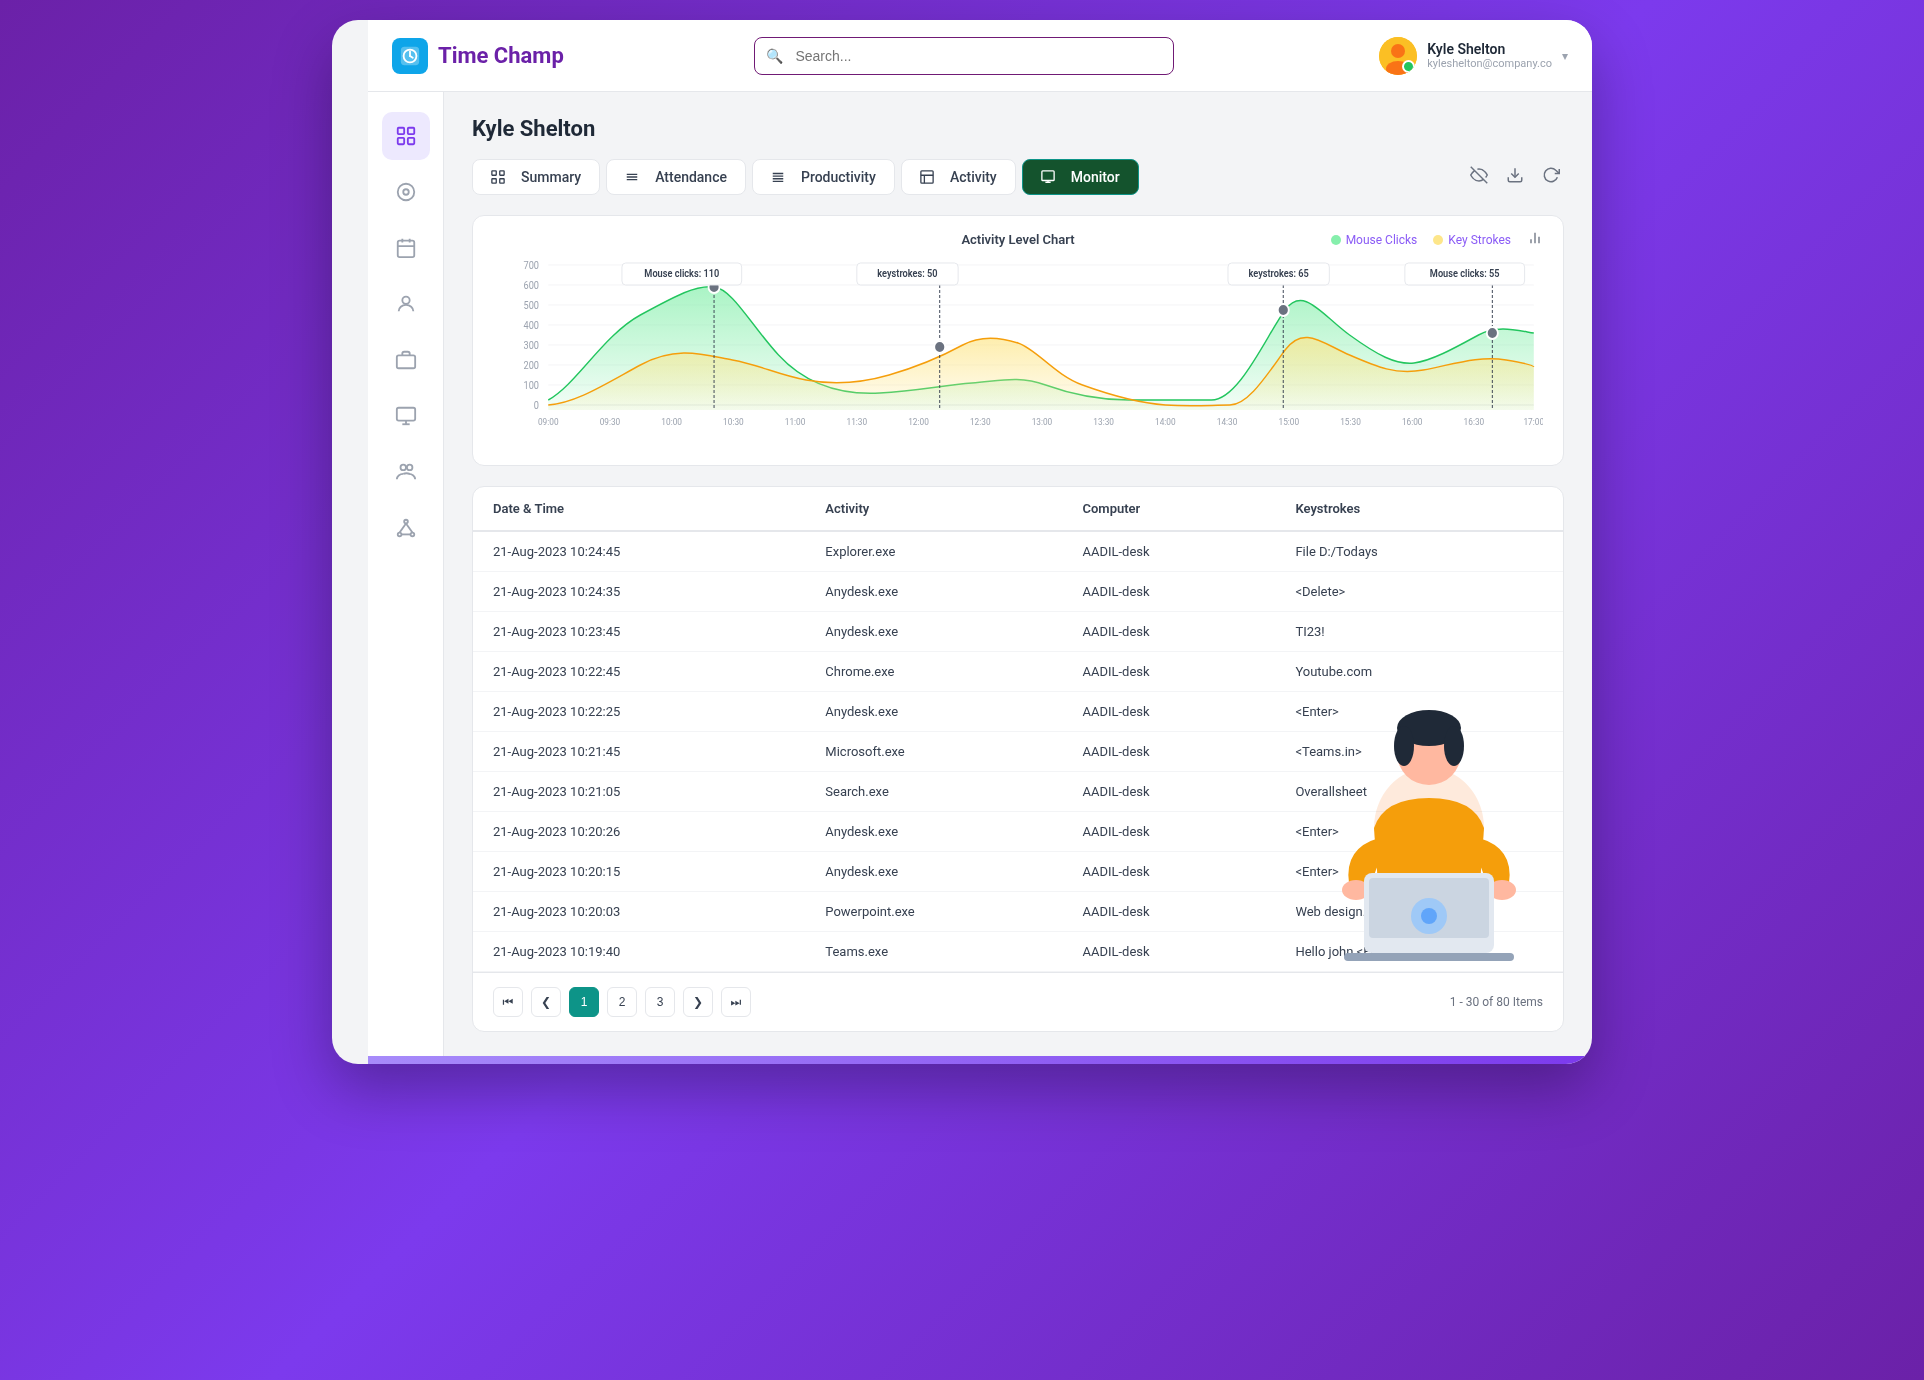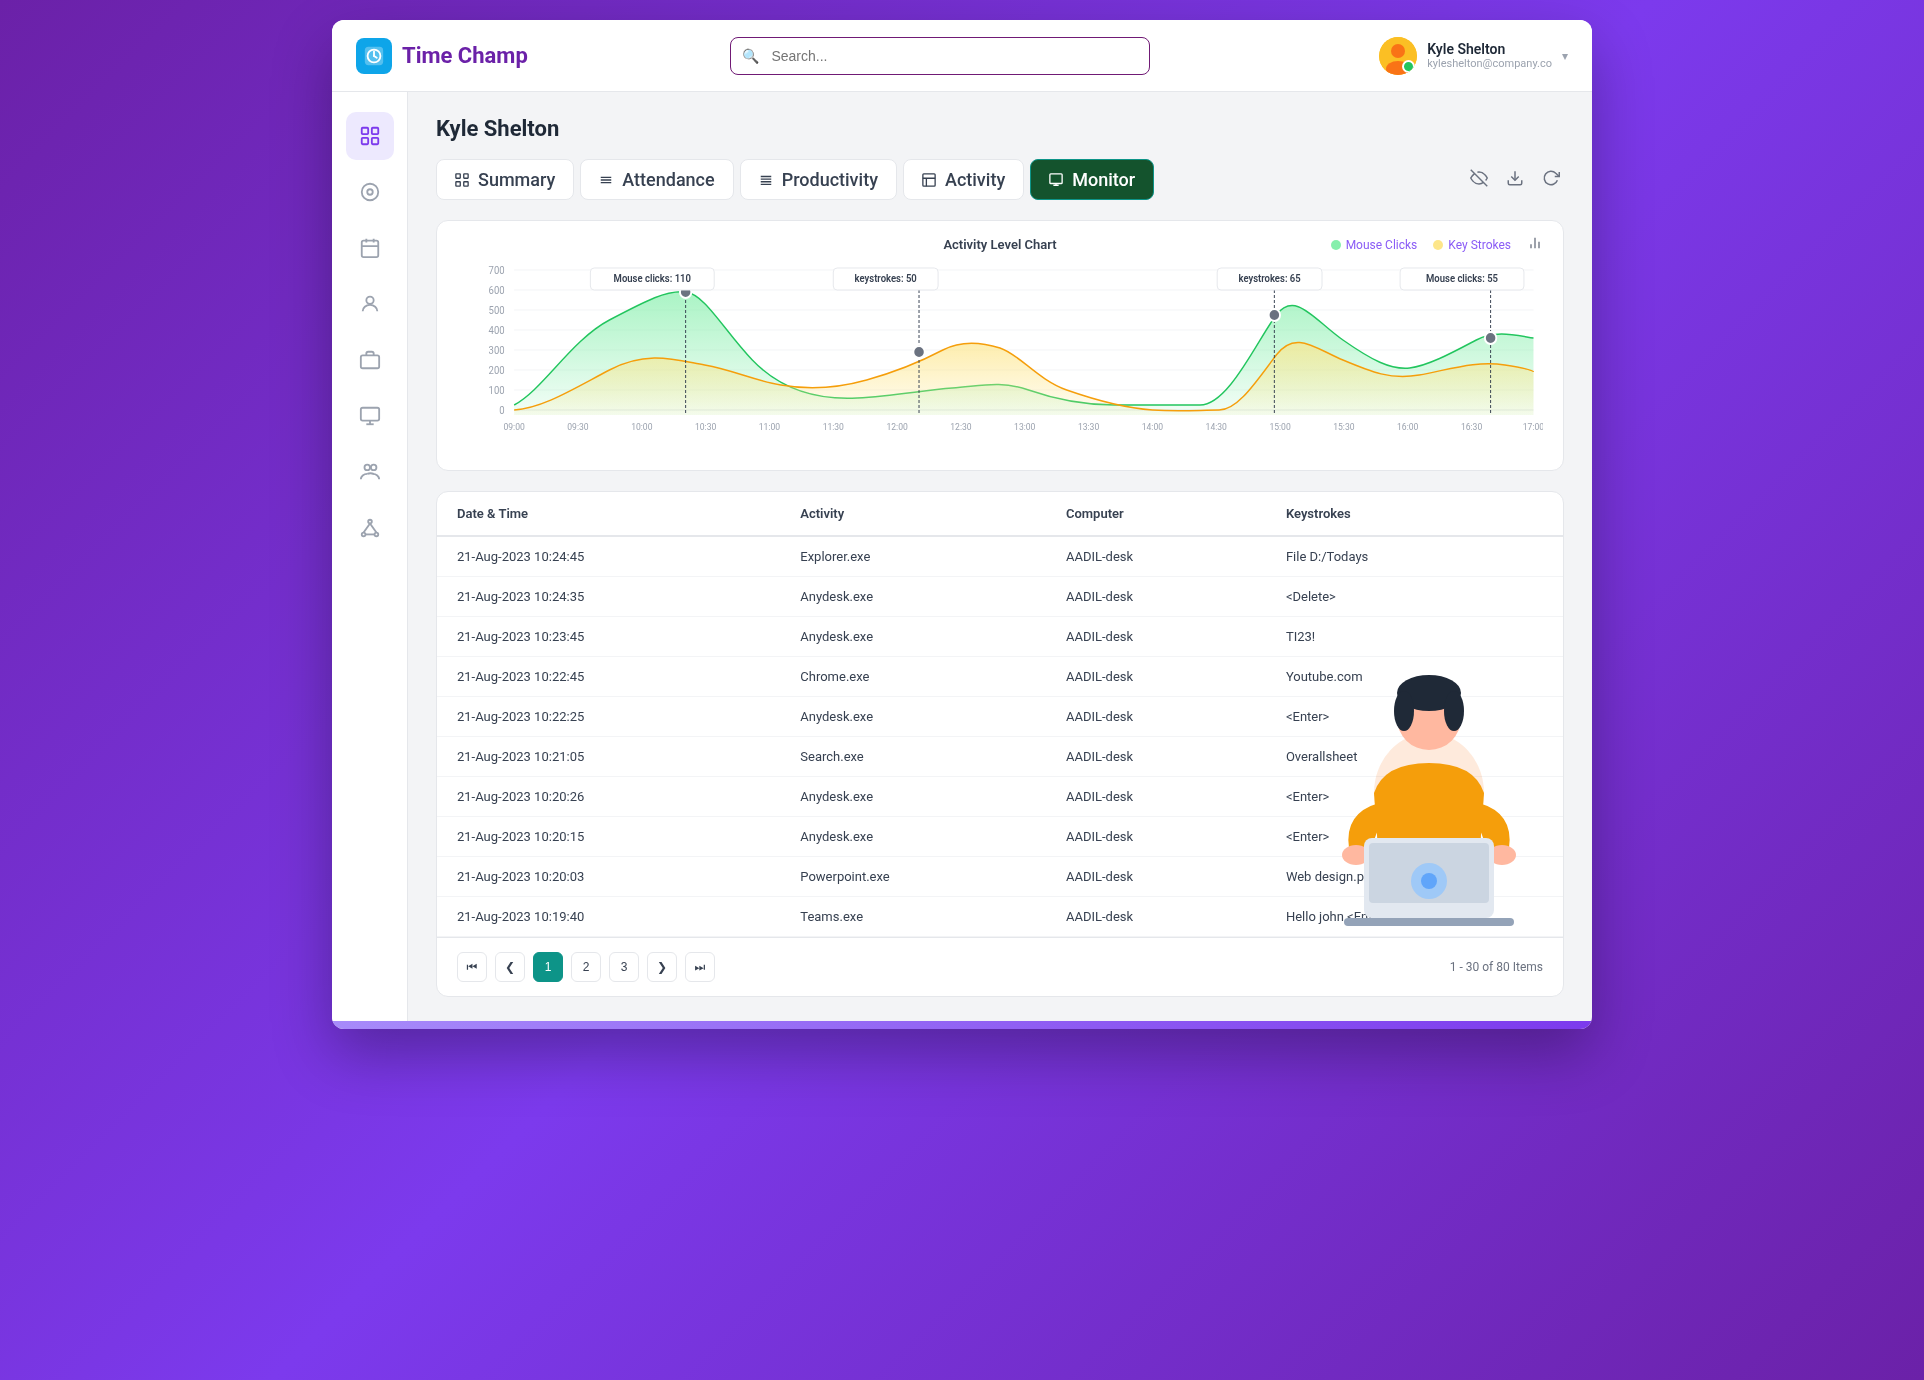--- a/index.html
+++ b/index.html
@@ -7,27 +7,28 @@
       background: linear-gradient(135deg, #6b21a8 0%, #7c3aed 50%, #6b21a8 100%);
       min-height: 1380px;
       font-family: -apple-system, BlinkMacSystemFont, 'Segoe UI', Roboto, sans-serif;
       display: flex;
       align-items: flex-start;
       justify-content: center;
       padding: 20px;
     }
     .app-container {
       background: #f3f4f6;
-      border-radius: 12px;
+      border-radius: 26px;
       width: 1260px;
       min-height: 860px;
       overflow: hidden;
       box-shadow: 0 25px 60px rgba(0,0,0,0.3);
       display: flex;
       flex-direction: column;
+      padding-left: 36px;
     }
     
     .top-bar {
       background: white;
       display: flex;
       align-items: center;
       padding: 0 24px;
       height: 72px;
       border-bottom: 1px solid #e5e7eb;
       flex-shrink: 0;
@@ -155,25 +156,25 @@
     
     .tabs {
       display: flex;
       align-items: center;
       gap: 6px;
       margin-bottom: 20px;
     }
     .tab {
       display: flex;
       align-items: center;
-      gap: 9px;
+      gap: 16px;
       padding: 9px 18px;
       border: 1px solid #e5e7eb;
       border-radius: 8px;
-      font-size: 18px;
+      font-size: 14px;
       font-weight: 500;
       color: #374151;
       cursor: pointer;
       background: white;
       transition: all 0.2s;
     }
     .tab.active {
       background: #14532d;
       color: white;
       border-color: #0d9488;
@@ -610,20 +611,26 @@
                   <td>AADIL-desk</td>
                   <td>Youtube.com</td>
                 </tr>
                 <tr>
                   <td>21-Aug-2023 10:22:25</td>
                   <td>Anydesk.exe</td>
                   <td>AADIL-desk</td>
                   <td>&lt;Enter&gt;</td>
                 </tr>
                 <tr>
+                  <td>21-Aug-2023 10:21:45</td>
+                  <td>Microsoft.exe</td>
+                  <td>AADIL-desk</td>
+                  <td>&lt;Teams.in&gt;</td>
+                </tr>
+                <tr>
                   <td>21-Aug-2023 10:21:05</td>
                   <td>Search.exe</td>
                   <td>AADIL-desk</td>
                   <td>Overallsheet</td>
                 </tr>
                 <tr>
                   <td>21-Aug-2023 10:20:26</td>
                   <td>Anydesk.exe</td>
                   <td>AADIL-desk</td>
                   <td>&lt;Enter&gt;</td>

